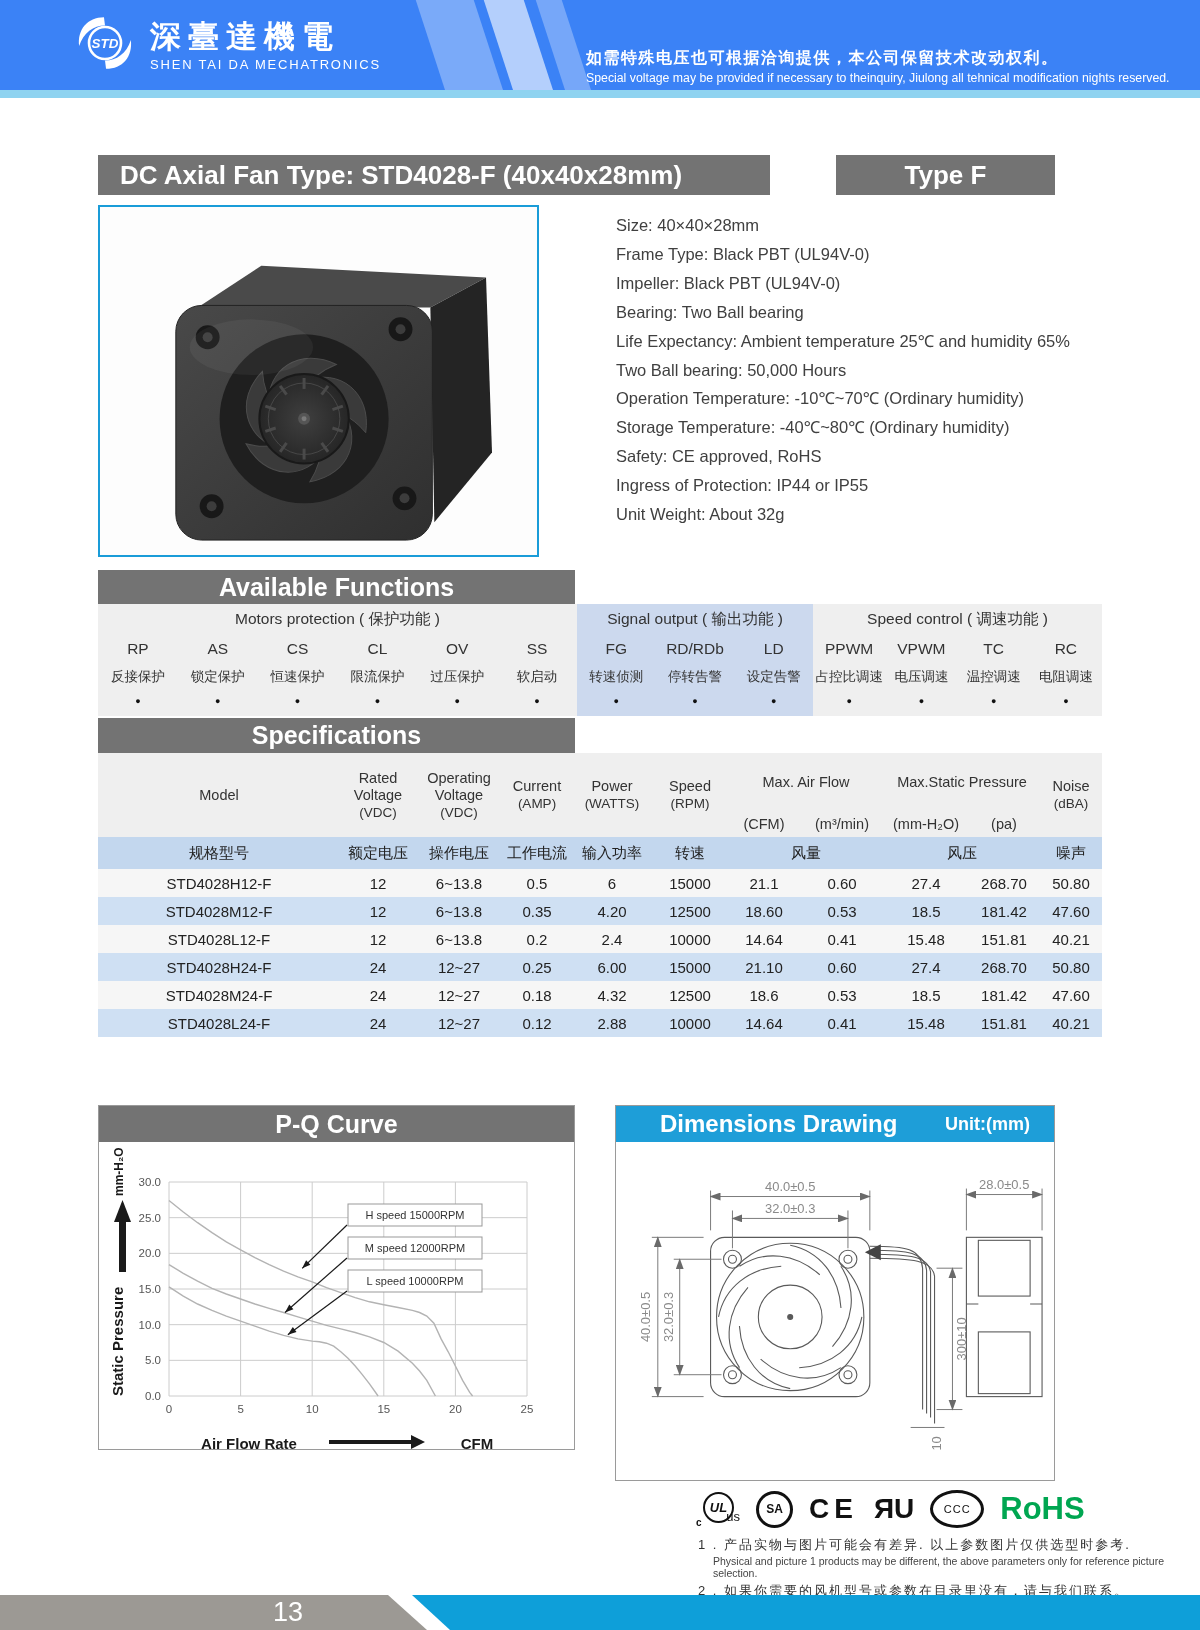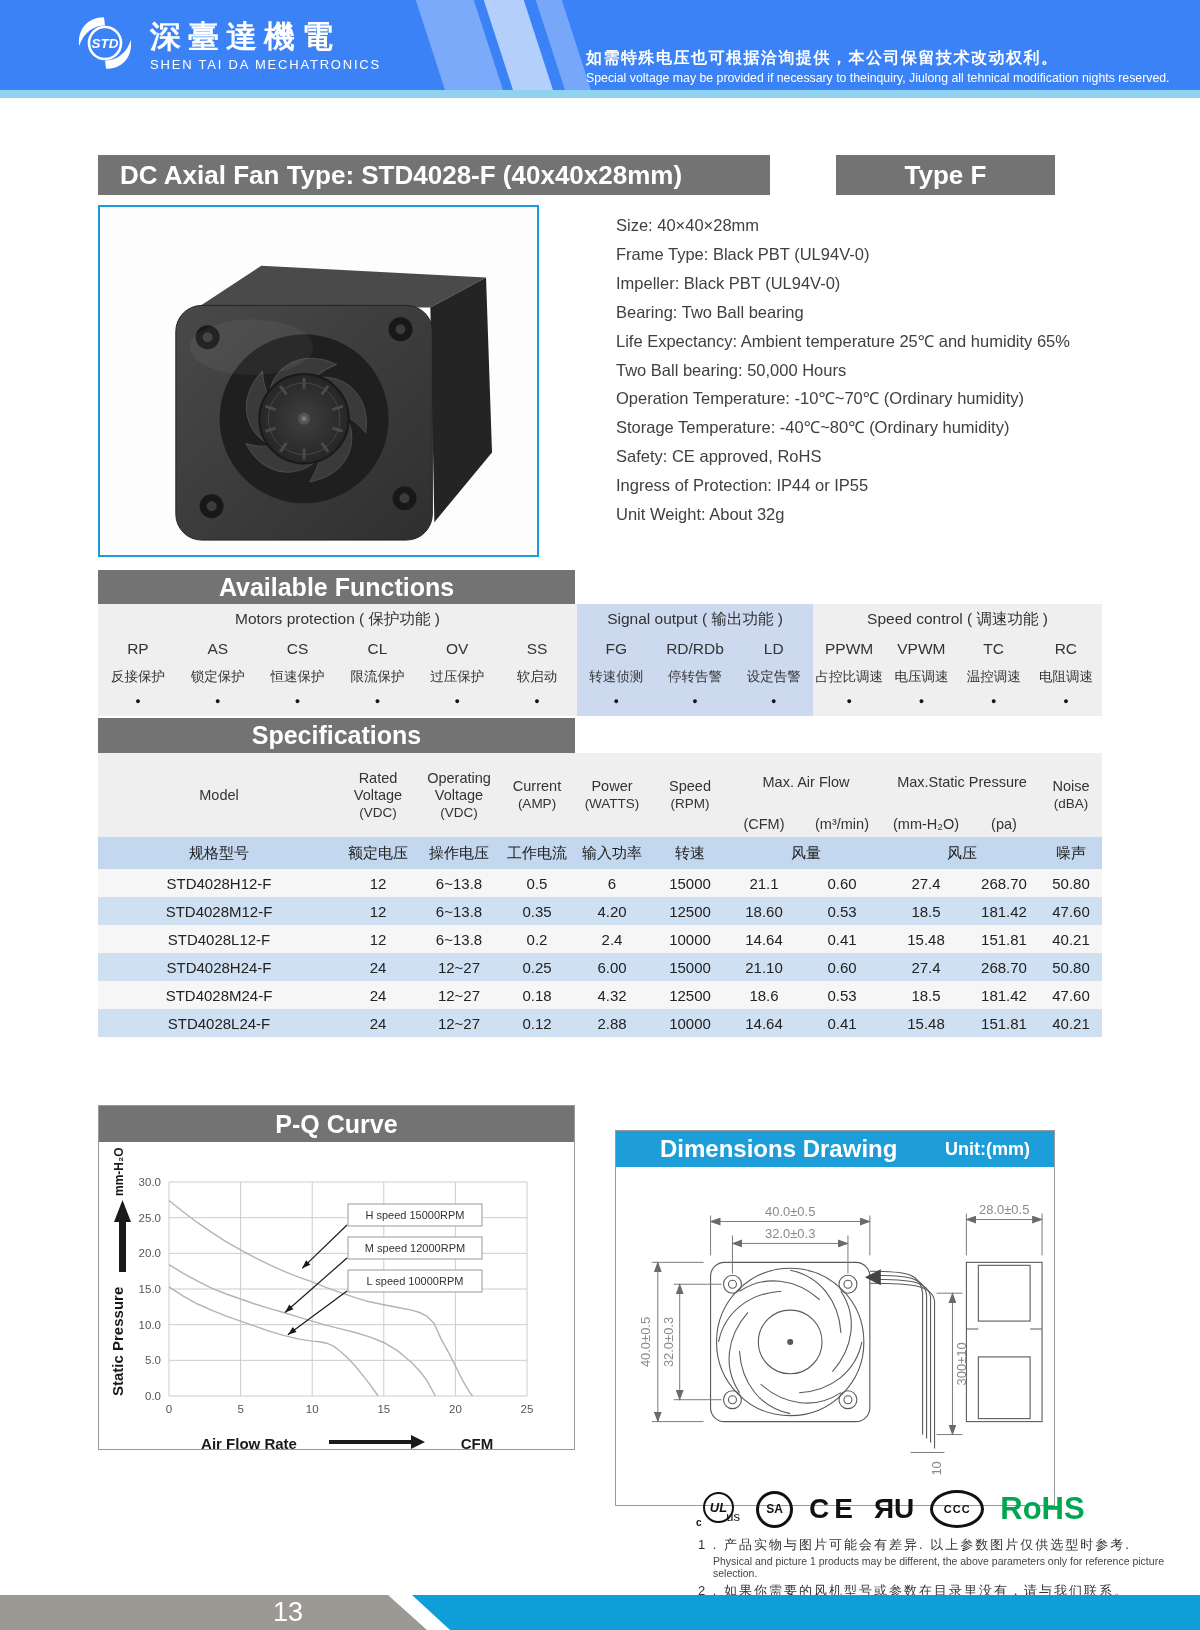--- a/index.html
+++ b/index.html
@@ -64,40 +64,40 @@
 .sp-table tbody tr:nth-child(even){background:#cfe0f3}
 
 
 .pq-box{left:98px;top:1105px;width:477px;height:345px;border:1px solid #9a9a9a;box-sizing:border-box;background:#fff}
 .pq-banner{width:100%;height:36px;font-size:25px;box-sizing:border-box}
 .tk{font-size:11.5px;fill:#555;font-family:"Liberation Sans",sans-serif}
 .leg{font-size:11px;fill:#333;font-family:"Liberation Sans",sans-serif}
 .axis-b{font-size:15px;font-weight:bold;fill:#1a1a1a;font-family:"Liberation Sans",sans-serif}
 .axis-s{font-size:12px;font-weight:bold;fill:#1a1a1a;font-family:"Liberation Sans",sans-serif}
 
-.dim-box{left:615px;top:1130px;width:440px;height:376px;border:1px solid #9a9a9a;box-sizing:border-box;background:#fff}
+.dim-box{left:615px;top:1105px;width:440px;height:376px;border:1px solid #9a9a9a;box-sizing:border-box;background:#fff}
 .dim-banner{height:36px;display:flex;align-items:center;justify-content:space-between;
   padding:0 24px 0 44px;background:#1e9ed8;color:#fff;font-weight:bold}
 .dim-title{font-size:24px}
 .dim-unit{font-size:18px}
 .dtx{font-size:13px;fill:#8a8a8a;font-family:"Liberation Sans",sans-serif}
 
 
 .certs{left:698px;top:1490px;height:38px;display:flex;align-items:center;gap:16px}
 .cul{position:relative;width:42px;height:38px}
 .cul-c{position:absolute;left:5px;top:2px;width:27px;height:27px;border:2px solid #111;border-radius:50%;
   display:flex;align-items:center;justify-content:center;font-weight:bold;font-style:italic;font-size:13px;color:#111}
 .cul-sc{position:absolute;left:-2px;bottom:0;font-size:10px;font-weight:bold;color:#111}
 .cul-us{position:absolute;right:0;bottom:4px;font-size:13px;font-weight:normal;color:#111}
 .csa{width:31px;height:31px;border:3px solid #111;border-radius:50%;display:flex;align-items:center;
   justify-content:center;font-weight:bold;font-size:12px;color:#111}
 .ce{font-size:28px;font-weight:bold;letter-spacing:5px;color:#111}
 .ur{font-size:28px;font-weight:800;color:#111}
 .ccc{width:48px;height:32px;border:3px solid #111;border-radius:50%;display:flex;align-items:center;
-  justify-content:center;font-size:11px;font-weight:bold;letter-spacing:1px;color:#111}
+  justify-content:center;font-size:11px;font-weight:normal;letter-spacing:1px;color:#111}
 .rohs{font-size:31px;font-weight:bold;color:#00a651}
 .notes{left:698px;top:1534px;width:485px}
 .note-zh{font-size:13px;color:#333;letter-spacing:2px;margin-top:2px}
 .note-en2{font-size:10.5px;color:#444;margin:1px 0 3px 15px}
 
 
 .foot-gray{left:0;top:1595px;width:432px;height:35px;background:#9c9994;
   clip-path:polygon(0 0,388px 0,427px 100%,0 100%)}
 .foot-num{left:240px;top:1597px;width:96px;text-align:center;color:#fff;font-size:27px}
 .foot-blue{left:410px;top:1595px;width:790px;height:35px;background:#0e9fd9;

